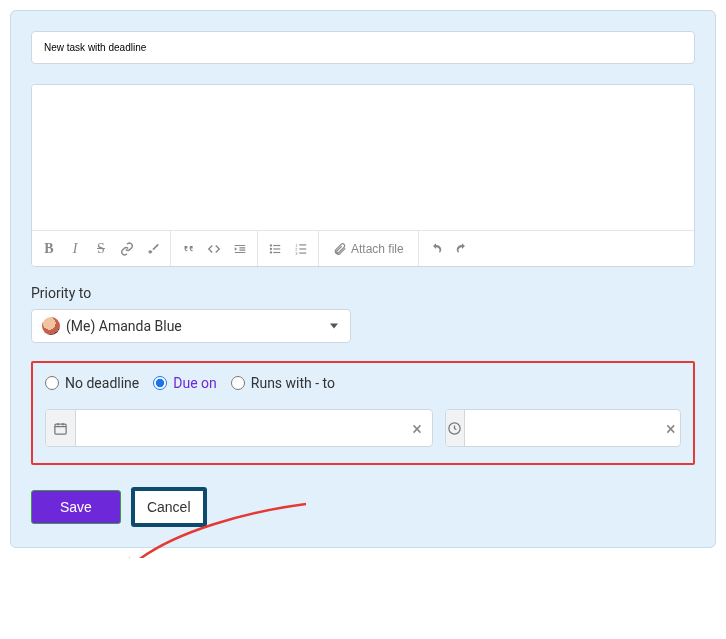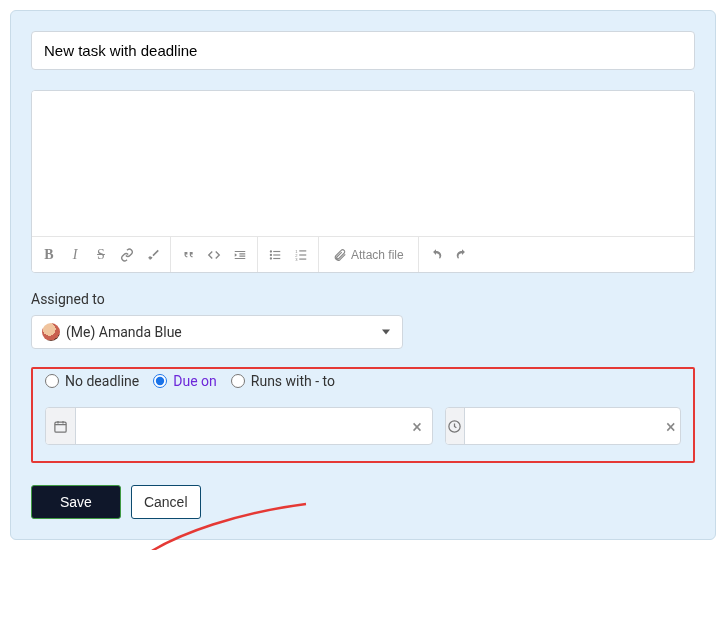--- a/index.html
+++ b/index.html
@@ -14,21 +14,21 @@
     width: 706px;
     margin: 0 auto;
     background: #e2f0fb;
     border: 1px solid #c8dbe8;
     border-radius: 6px;
     padding: 20px;
   }
   .task-title {
     width: 100%;
     padding: 10px 12px;
-    font-size: 15px;
+    font-size: 10px;
     border: 1px solid #d0d7de;
     border-radius: 4px;
     background: #fff;
   }
   .editor-wrap {
     margin-top: 20px;
     border: 1px solid #d0d7de;
     border-radius: 4px;
     background: #fff;
     overflow: hidden;
@@ -70,21 +70,21 @@
     cursor: pointer;
   }
   .attach svg { flex: none; }
   .attach-text { font-family: -apple-system, sans-serif; text-align: right; }
   .label {
     font-size: 14px;
     margin: 18px 0 8px 0;
     color: #333;
   }
   .assignee {
-    width: 372px;
+    width: 320px;
     background: #fff;
     border: 1px solid #d0d7de;
     border-radius: 4px;
     padding: 7px 10px;
     display: flex;
     align-items: center;
     gap: 6px;
     position: relative;
   }
   .avatar {
@@ -100,21 +100,21 @@
     transform: translateY(-50%);
     width: 0; height: 0;
     border-left: 4px solid transparent;
     border-right: 4px solid transparent;
     border-top: 5px solid #555;
   }
   .deadline-box {
     margin-top: 18px;
     border: 2px solid #e53935;
     border-radius: 2px;
-    padding: 4px 12px 16px 12px;
+    padding: 12px 12px 16px 12px;
     position: relative;
   }
   .radio-row {
     display: flex;
     align-items: center;
     gap: 6px;
     margin-bottom: 18px;
   }
   .radio-item { display: flex; align-items: center; gap: 6px; margin-right: 8px; cursor: pointer; }
   .radio-item label { cursor: pointer; }
@@ -173,33 +173,33 @@
     border-radius: 50%;
     box-shadow: 0 0 1px rgba(0,0,0,.3);
   }
   .actions {
     margin-top: 22px;
     display: flex;
     gap: 10px;
     align-items: center;
   }
   .btn-save {
-    background: #0f172a;
+    background: #6d28d9;
     color: #fff;
     border: 1px solid #3e9a42;
     border-radius: 3px;
     padding: 8px 28px;
     font-size: 14px;
     font-weight: 500;
     cursor: pointer;
   }
   .btn-cancel {
     background: #fff;
     color: #333;
-    border: 1px solid #0c4a6e;
+    border: 4px solid #0c4a6e;
     border-radius: 3px;
     padding: 8px 12px;
     font-size: 14px;
     cursor: pointer;
   }
   .arrow-annotation {
     position: absolute;
     pointer-events: none;
   }
 </style>
@@ -288,21 +288,21 @@
         </span>
         <span class="tbtn">
           <svg width="14" height="14" viewBox="0 0 24 24" fill="currentColor">
               <path d="M12 5V2l5 5-5 5V9c-3 0-6 2-6 5 0 1 .3 2 .8 2.8l-1.5 1.5C4 17 3 15 3 13c0-5 4-8 9-8z"></path>
             </svg>
         </span>
       </div>
     </div>
   </div>
 
-  <div class="label">Assigned to</div>
+  <div class="label">Priority to</div>
   <div class="assignee">
     <div class="avatar"></div>
     <span>(Me) Amanda Blue</span>
     <span class="caret"></span>
   </div>
 
   <div class="deadline-box">
     <div class="radio-row">
       <div class="radio-item">
         <input type="radio" name="dl" style="">

